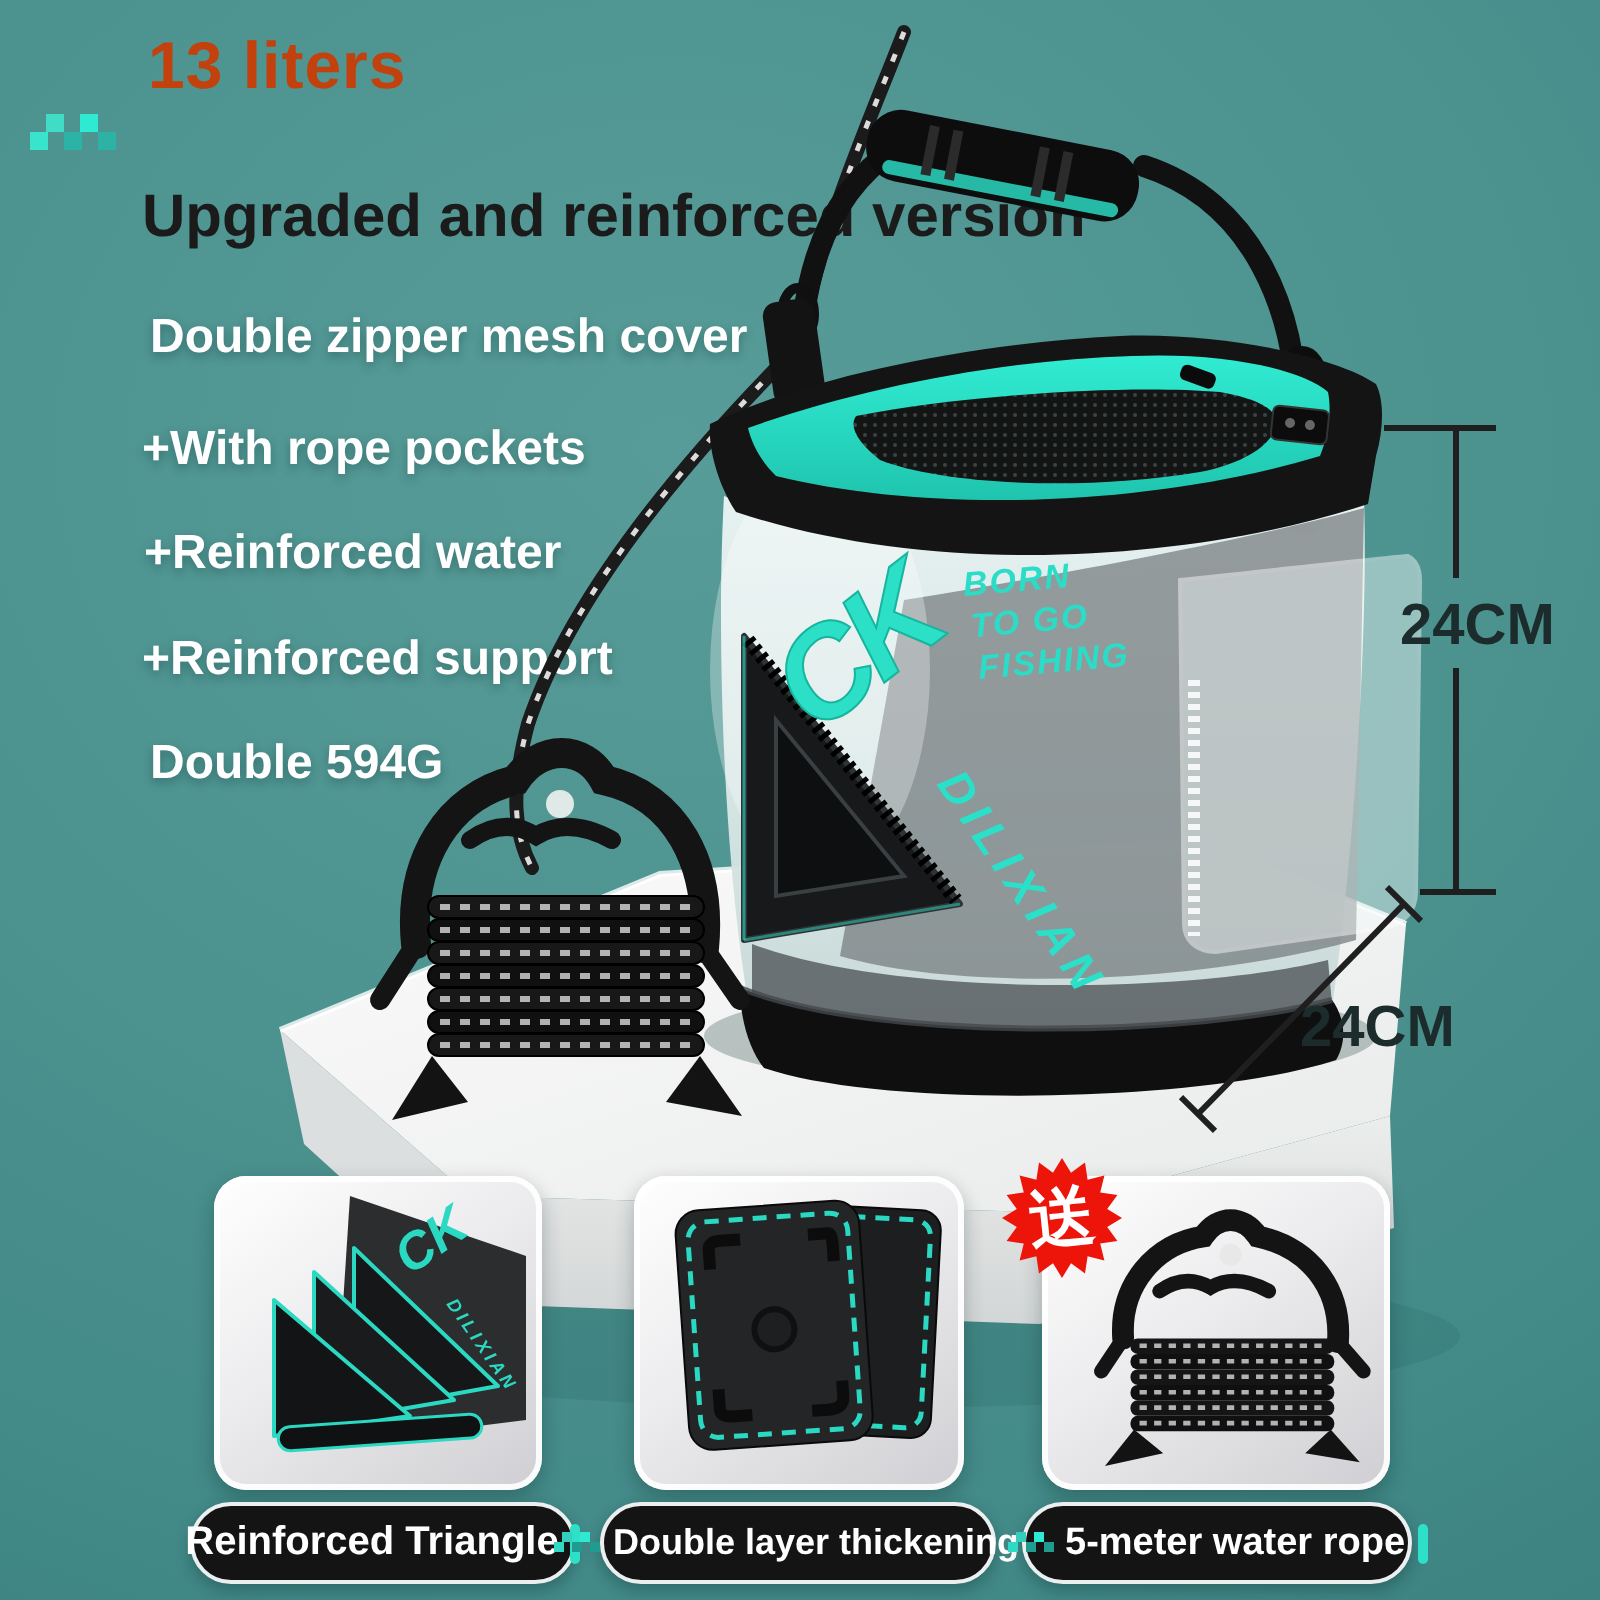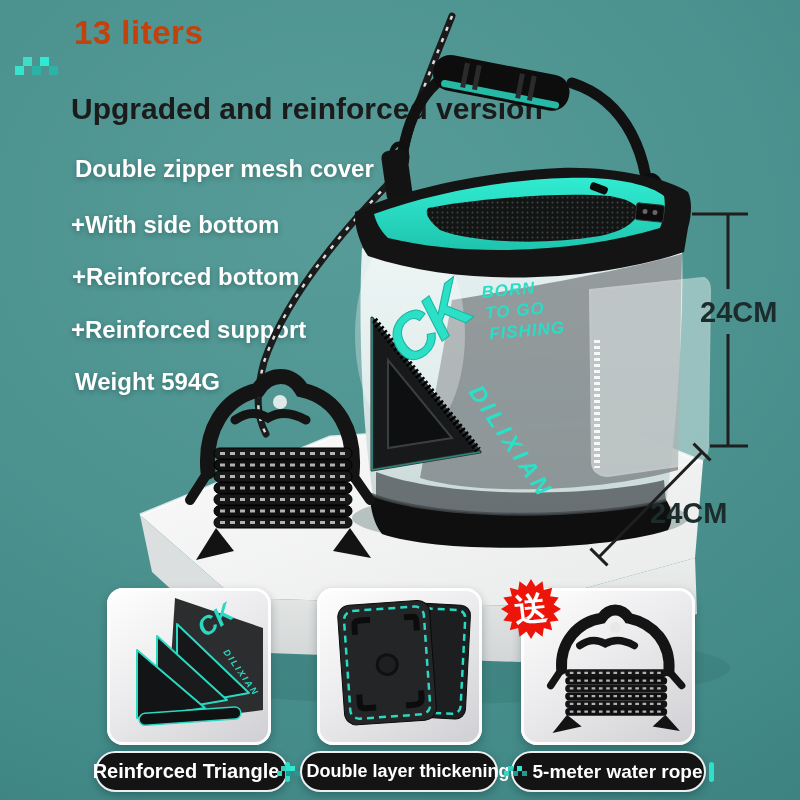--- a/index.html
+++ b/index.html
@@ -61,24 +61,24 @@
 <div class="pixelicon big">
   <span class="px p1"></span>
   <span class="px p2"></span>
   <span class="px p3"></span>
   <span class="px p4"></span>
   <span class="px p5"></span>
 </div>
 
 <div class="txt title">Upgraded and reinforced version</div>
 <div class="txt feature f0">Double zipper mesh cover</div>
-<div class="txt feature f1">+With side bottom</div>
-<div class="txt feature f2">+Reinforced bottom</div>
+<div class="txt feature f1">+With rope pockets</div>
+<div class="txt feature f2">+Reinforced water</div>
 <div class="txt feature f3">+Reinforced support</div>
-<div class="txt feature f4">Weight 594G</div>
+<div class="txt feature f4">Double 594G</div>
 
 <svg id="scene" viewBox="0 0 800 800">
   <defs>
     <linearGradient id="bodyGrad" x1="0" y1="0" x2="0" y2="1">
       <stop offset="0" stop-color="#ecf5f4"></stop>
         <stop offset=".55" stop-color="#d9e8e7"></stop>
         <stop offset="1" stop-color="#c6d7d6"></stop>
     </linearGradient>
     <linearGradient id="tealGrad" x1="0" y1="0" x2="0" y2="1">
       <stop offset="0" stop-color="#30ecd2"></stop>

